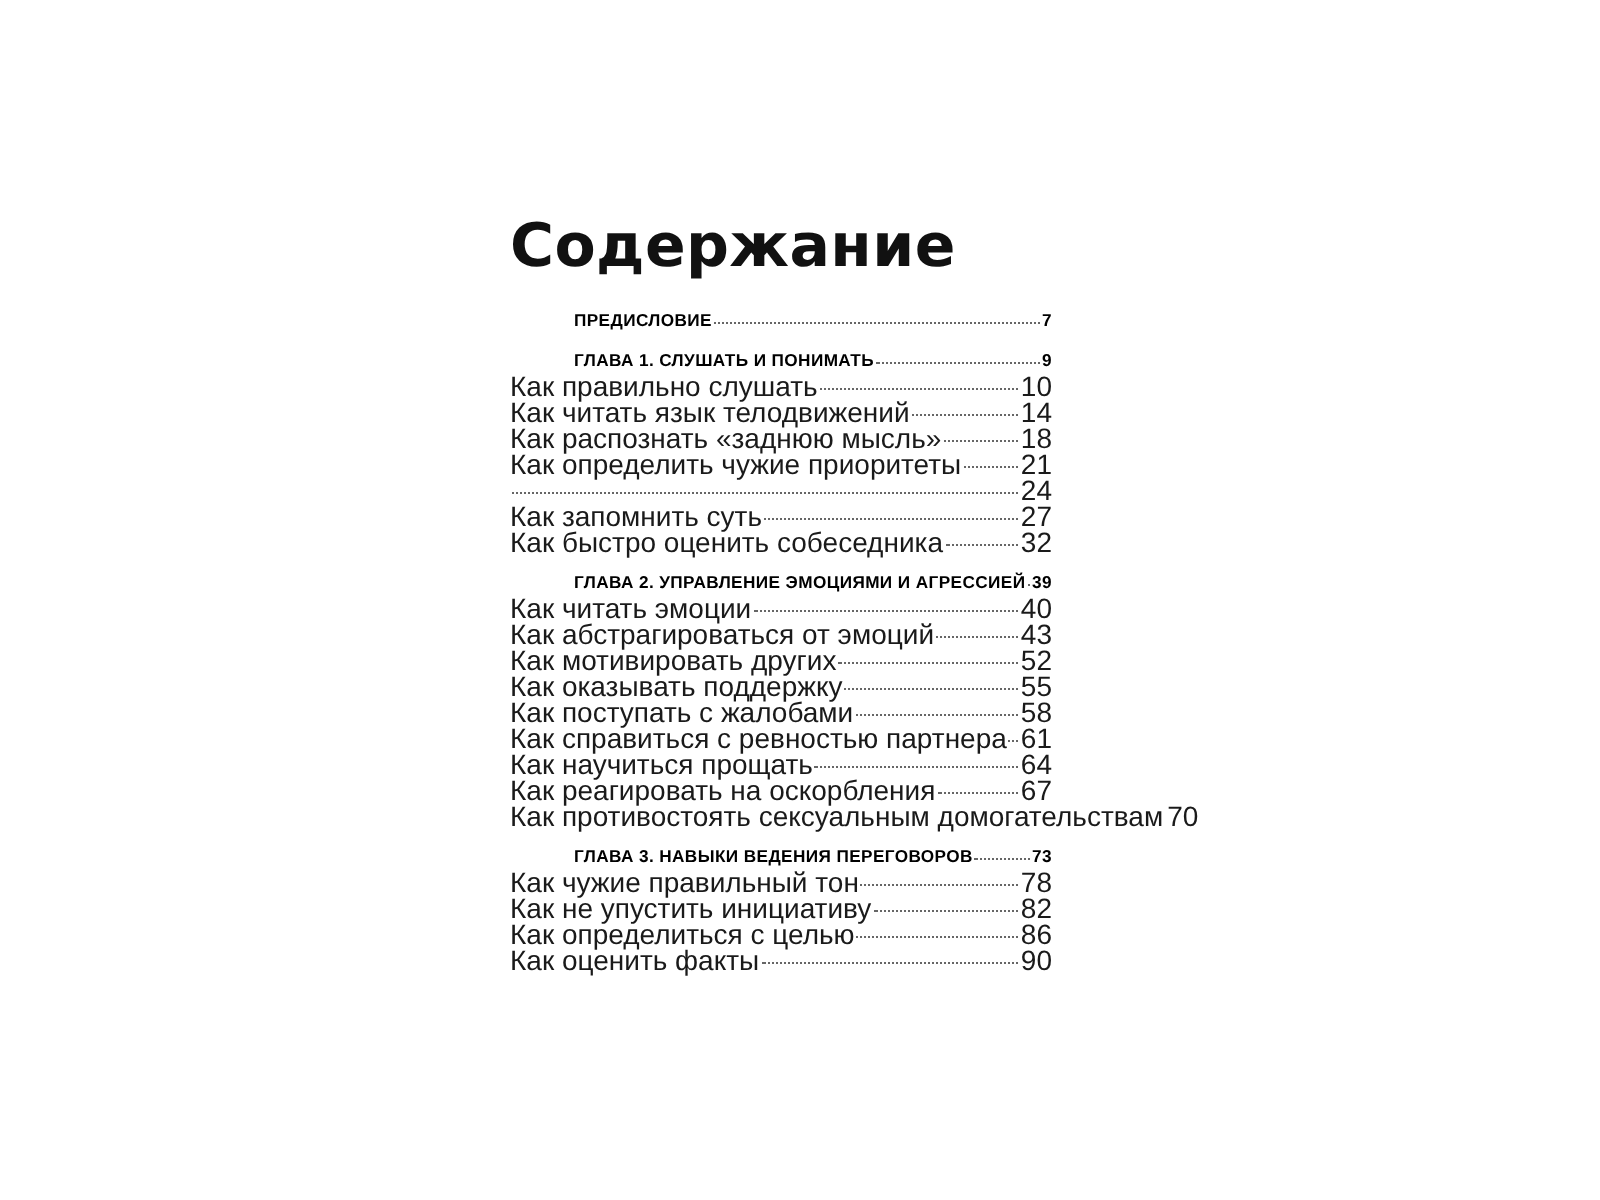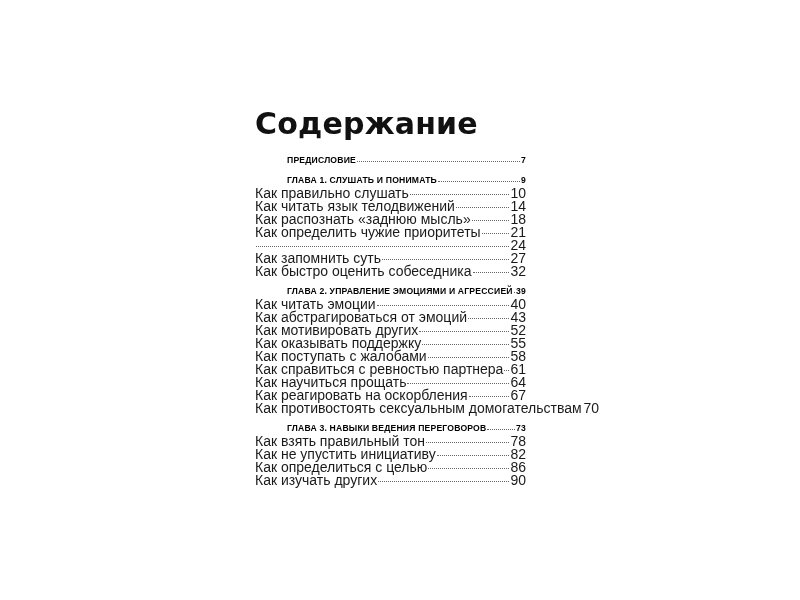--- a/index.html
+++ b/index.html
@@ -119,33 +119,33 @@
         <span class="dots"></span>
         <span class="num">70</span>
       </div>
       <div class="gap"></div>
       <div class="row head">
         <span class="label">ГЛАВА 3. НАВЫКИ ВЕДЕНИЯ ПЕРЕГОВОРОВ</span>
         <span class="dots"></span>
         <span class="num">73</span>
       </div>
       <div class="row">
-        <span class="label">Как взять правильный тон</span>
+        <span class="label">Как чужие правильный тон</span>
         <span class="dots"></span>
         <span class="num">78</span>
       </div>
       <div class="row">
         <span class="label">Как не упустить инициативу</span>
         <span class="dots"></span>
         <span class="num">82</span>
       </div>
       <div class="row">
         <span class="label">Как определиться с целью</span>
         <span class="dots"></span>
         <span class="num">86</span>
       </div>
       <div class="row">
-        <span class="label">Как изучать других</span>
+        <span class="label">Как оценить факты</span>
         <span class="dots"></span>
         <span class="num">90</span>
       </div>
     </div>
 </div>
 
 </body></html>

